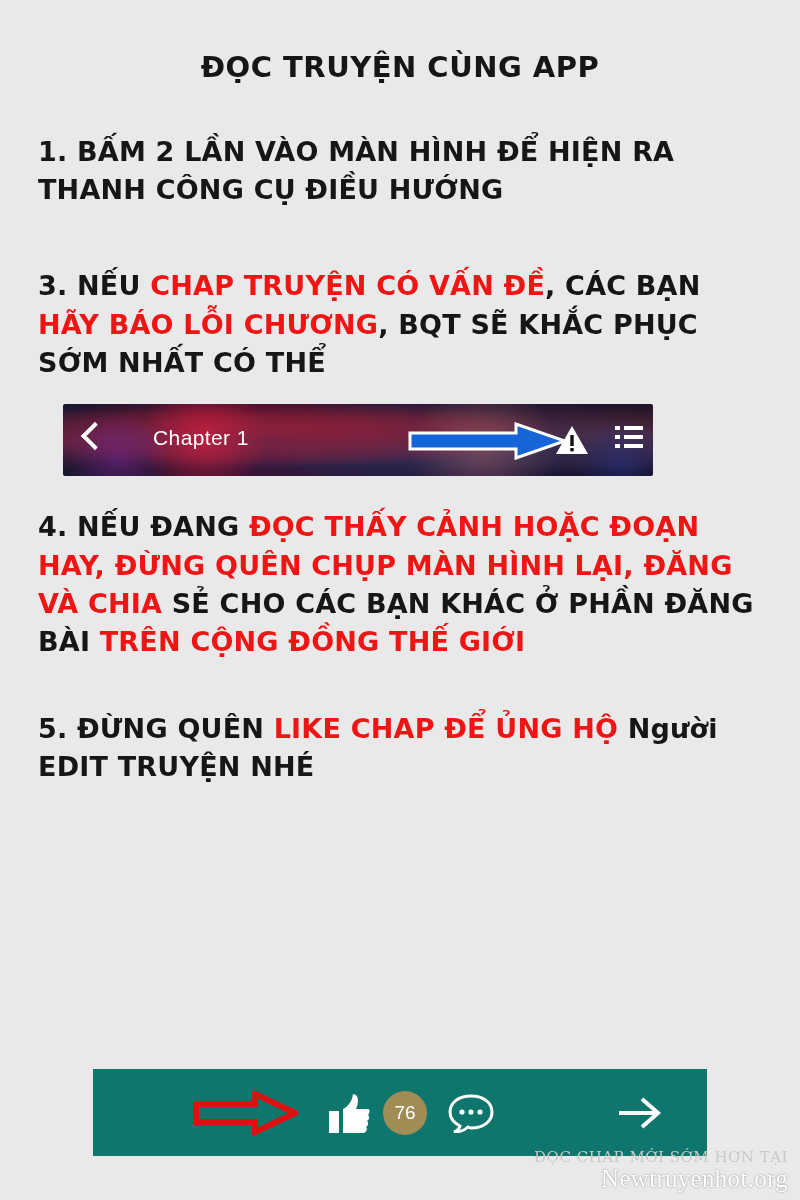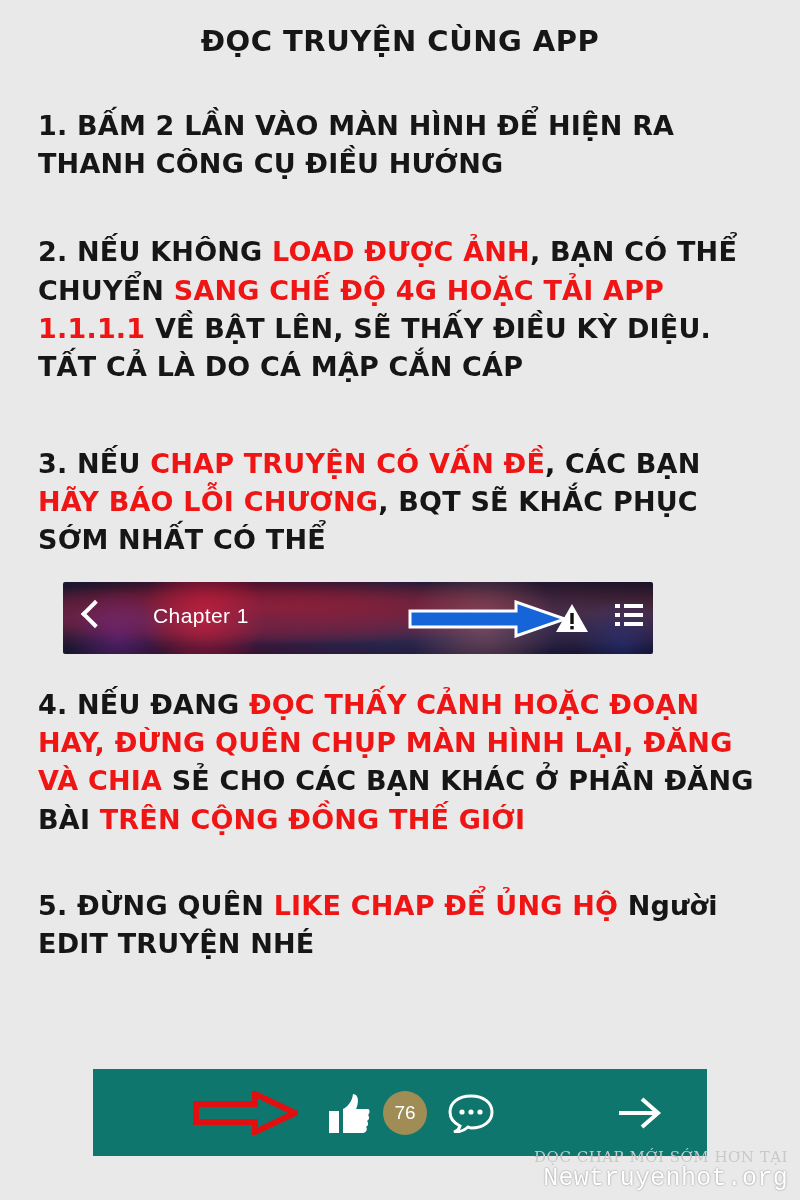--- a/index.html
+++ b/index.html
@@ -20,21 +20,21 @@
     height: 1200px;
     position: relative;
     box-sizing: border-box;
     padding: 0 38px;
   }
   .title {
     text-align: center;
     font-size: 29px;
     font-weight: 700;
     letter-spacing: 0.5px;
-    padding-top: 24px;
+    padding-top: 50px;
     line-height: 1.2;
   }
   .item {
     font-size: 27px;
     font-weight: 700;
     line-height: 1.42;
     letter-spacing: 0.2px;
   }
   .item-1 { margin-top: 48px; }
   .item-2 { margin-top: 50px; }
@@ -169,36 +169,35 @@
     text-align: right;
     line-height: 1.05;
   }
   .watermark .wm-top {
     font-family: "DejaVu Serif", serif;
     font-size: 15px;
     color: #c9c9c9;
     letter-spacing: .5px;
   }
   .watermark .wm-main {
-    font-family: Liberation Mono, monospace;
+    font-family: Liberation Serif, serif;
     font-size: 25px;
     color: #ffffff;
     text-shadow: 0 0 2px rgba(0,0,0,.45);
     letter-spacing: .3px;
   }
 </style>
 </head>
 <body>
 
 <div class="page">
 
   <div class="title">ĐỌC TRUYỆN CÙNG APP</div>
 
   <div class="item item-1"><span>1. BẤM 2 LẦN VÀO MÀN HÌNH ĐỂ HIỆN RA THANH CÔNG CỤ ĐIỀU HƯỚNG</span></div>
-  <div class="item item-2"><span>2. NẾU KHÔNG </span><span class="hl">LOAD ĐƯỢC ẢNH</span><span>, BẠN CÓ THỂ CHUYỂN </span><span class="hl">SANG CHẾ ĐỘ 4G HOẶC TẢI APP 1.1.1.1</span><span> VỀ BẬT LÊN, SẼ THẤY ĐIỀU KỲ DIỆU. TẤT CẢ LÀ DO CÁ MẬP CẮN CÁP</span></div>
   <div class="item item-3"><span>3. NẾU </span><span class="hl">CHAP TRUYỆN CÓ VẤN ĐỀ</span><span>, CÁC BẠN </span><span class="hl">HÃY BÁO LỖI CHƯƠNG</span><span>, BQT SẼ KHẮC PHỤC SỚM NHẤT CÓ THỂ</span></div>
 
   <div class="banner">
     <span class="swirl s1"></span>
     <span class="swirl s2"></span>
     <span class="swirl s3"></span>
     <span class="swirl s4"></span>
 
     <span class="back-chev"></span>
 

